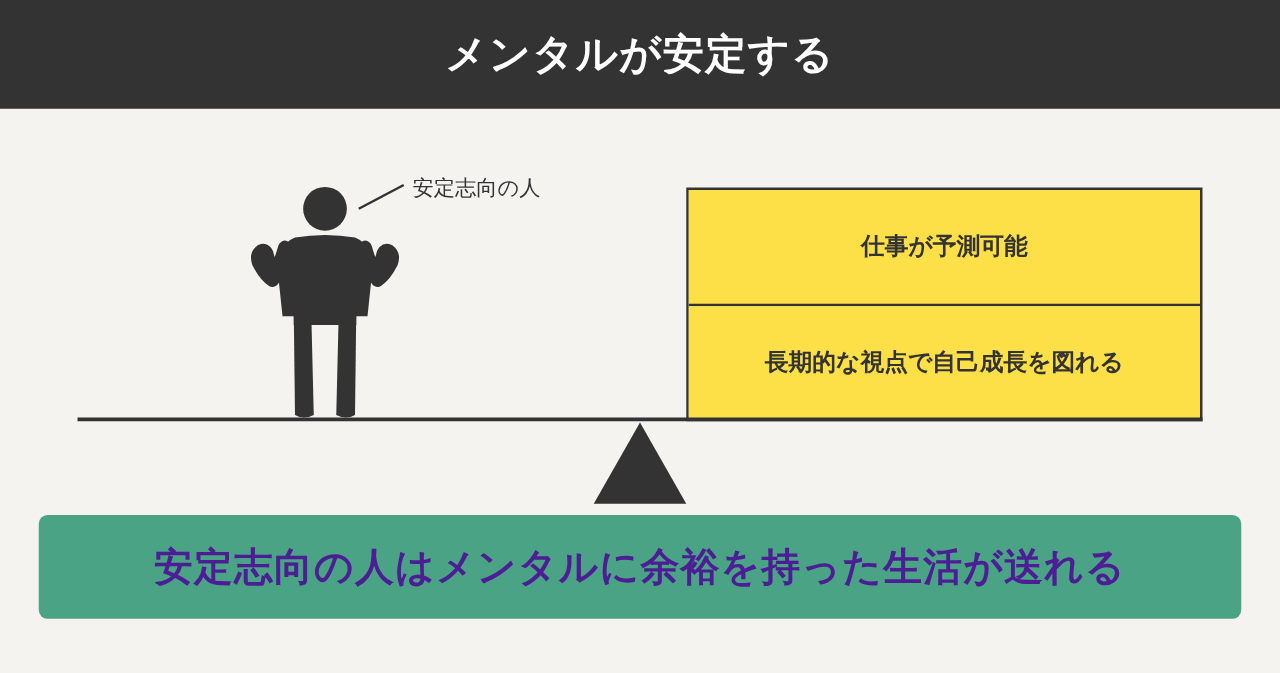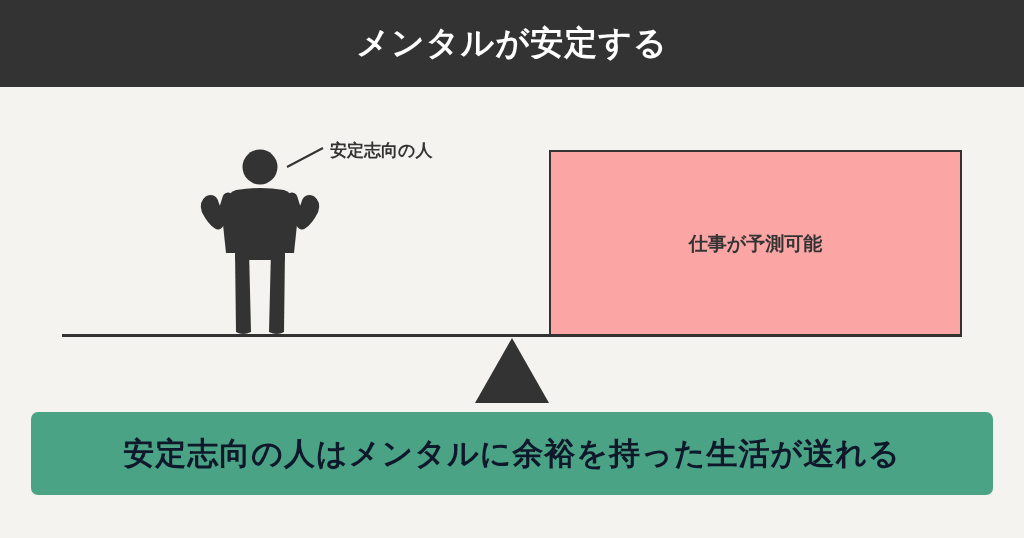--- a/index.html
+++ b/index.html
@@ -13,44 +13,44 @@
       position: absolute; left: 0; top: 0; width: 1024px; height: 87px;
       background: #333333;
       display: flex; align-items: center; justify-content: center;
     }
     .header-title {
       color: #ffffff; font-size: 33px; font-weight: bold; letter-spacing: 1px; text-align: center;
     }
     .figure-svg { position: absolute; left: 0; top: 87px; }
     .person-label {
       position: absolute; left: 330px; top: 139px;
-      font-size: 17px; font-weight: bold; color: #333333;
+      font-size: 17px; font-weight: normal; color: #333333;
     }
     .factor-stack {
       position: absolute; left: 549px; top: 150px; width: 413px; height: 187px;
       display: flex; flex-direction: column;
       border: 2px solid #333333; background: #ffffff;
     }
     .factor-box {
       flex: 1; display: flex; align-items: center; justify-content: center;
       font-size: 19px; font-weight: bold; color: #333333;
-      border-bottom: 2px solid #333333; background: #fca5a5;
+      border-bottom: 2px solid #333333; background: #fde047;
     }
     .factor-box:last-child { border-bottom: none; }
     .beam {
       position: absolute; left: 62px; top: 334px; width: 900px; height: 3px;
       background: #333333;
     }
     .conclusion {
       position: absolute; left: 31px; top: 412px; width: 962px; height: 83px;
       background: #4aa385; border-radius: 7px;
       display: flex; align-items: center; justify-content: center;
     }
     .conclusion-text {
-      color: #0f172a; font-size: 31px; font-weight: bold; letter-spacing: 1px;
+      color: #4c1d95; font-size: 31px; font-weight: bold; letter-spacing: 1px;
     }
   </style>
 </head>
 <body>
 
 <div class="header">
   <div class="header-title">メンタルが安定する</div>
 </div>
 
 <svg class="figure-svg" width="1024" height="451" viewBox="0 87 1024 451">
@@ -71,19 +71,20 @@
 
   <line x1="287" y1="167" x2="323" y2="148" stroke="#333333" stroke-width="2"></line>
 
   <polygon points="512,338 549,403 475,403" fill="#333333"></polygon>
 </svg>
 
 <div class="person-label">安定志向の人</div>
 
 <div class="factor-stack">
   <div class="factor-box">仕事が予測可能</div>
+  <div class="factor-box">長期的な視点で自己成長を図れる</div>
 </div>
 
 <div class="beam"></div>
 
 <div class="conclusion">
   <div class="conclusion-text">安定志向の人はメンタルに余裕を持った生活が送れる</div>
 </div>
 
 </body></html>

